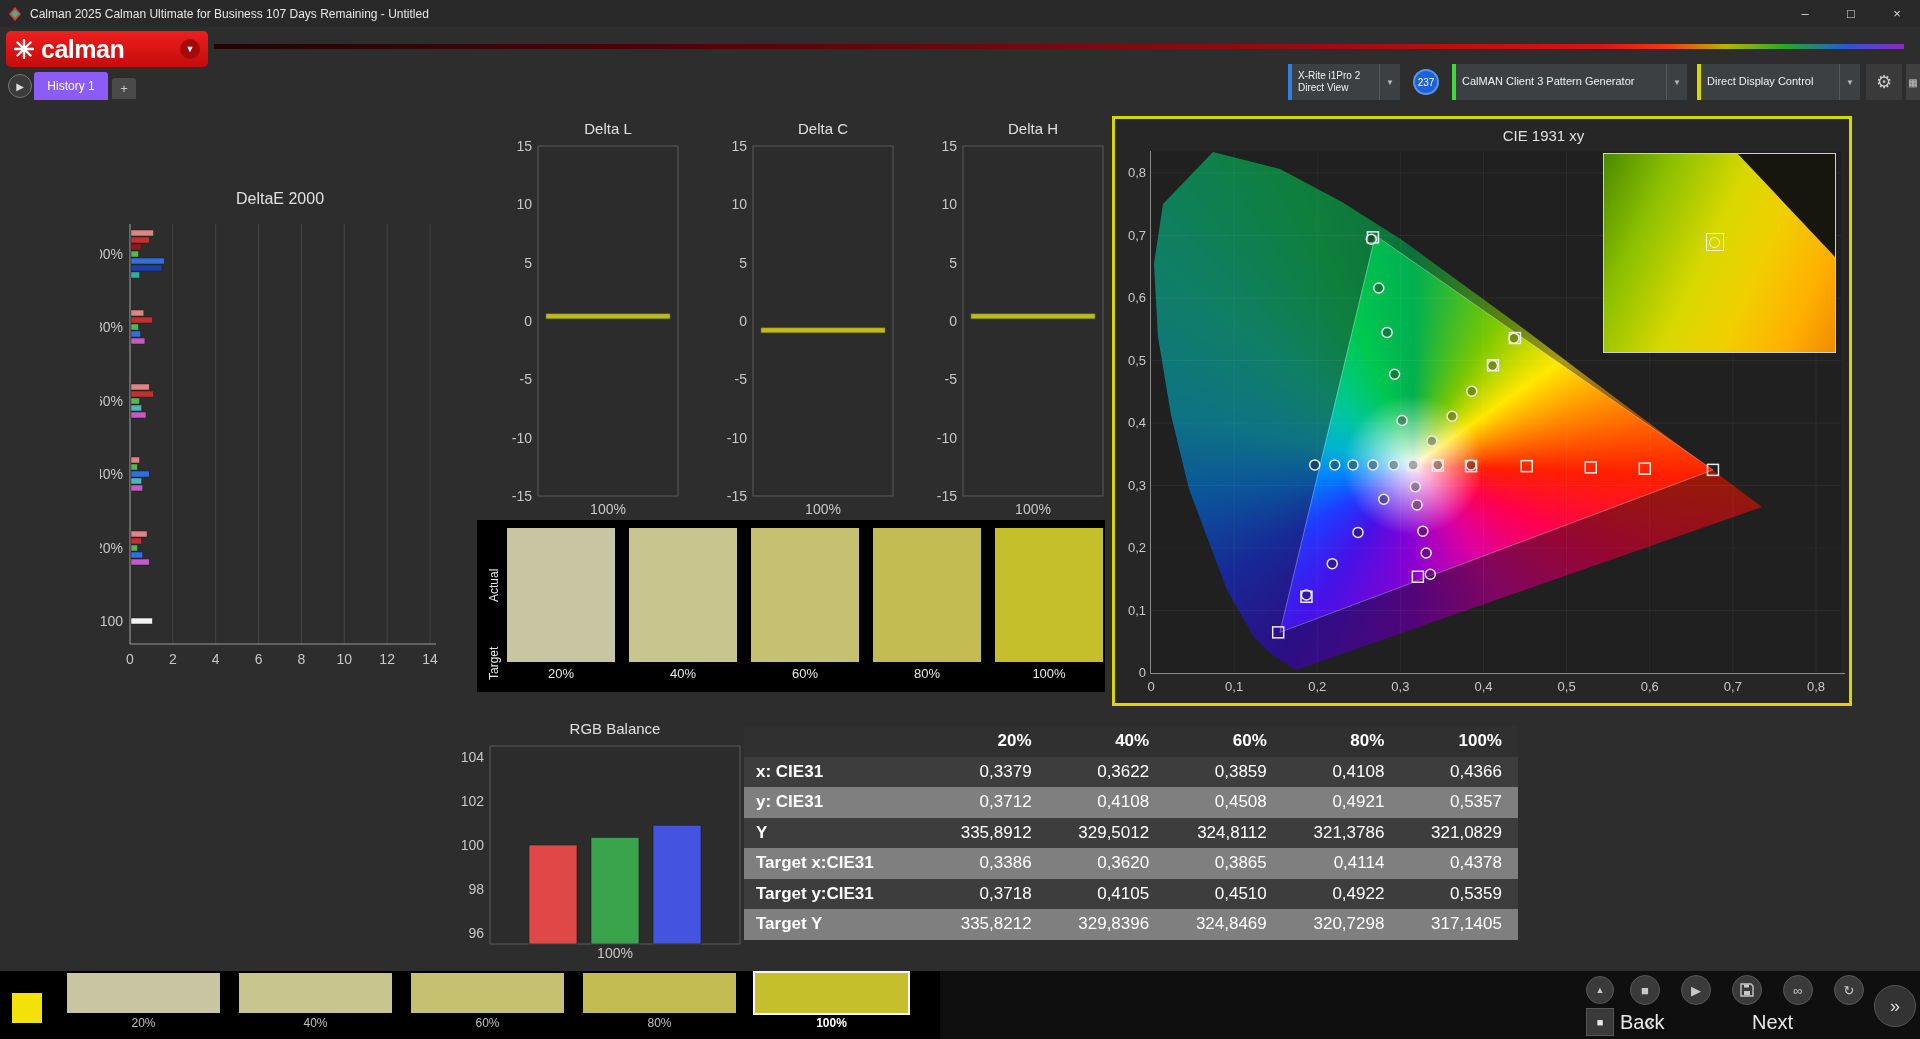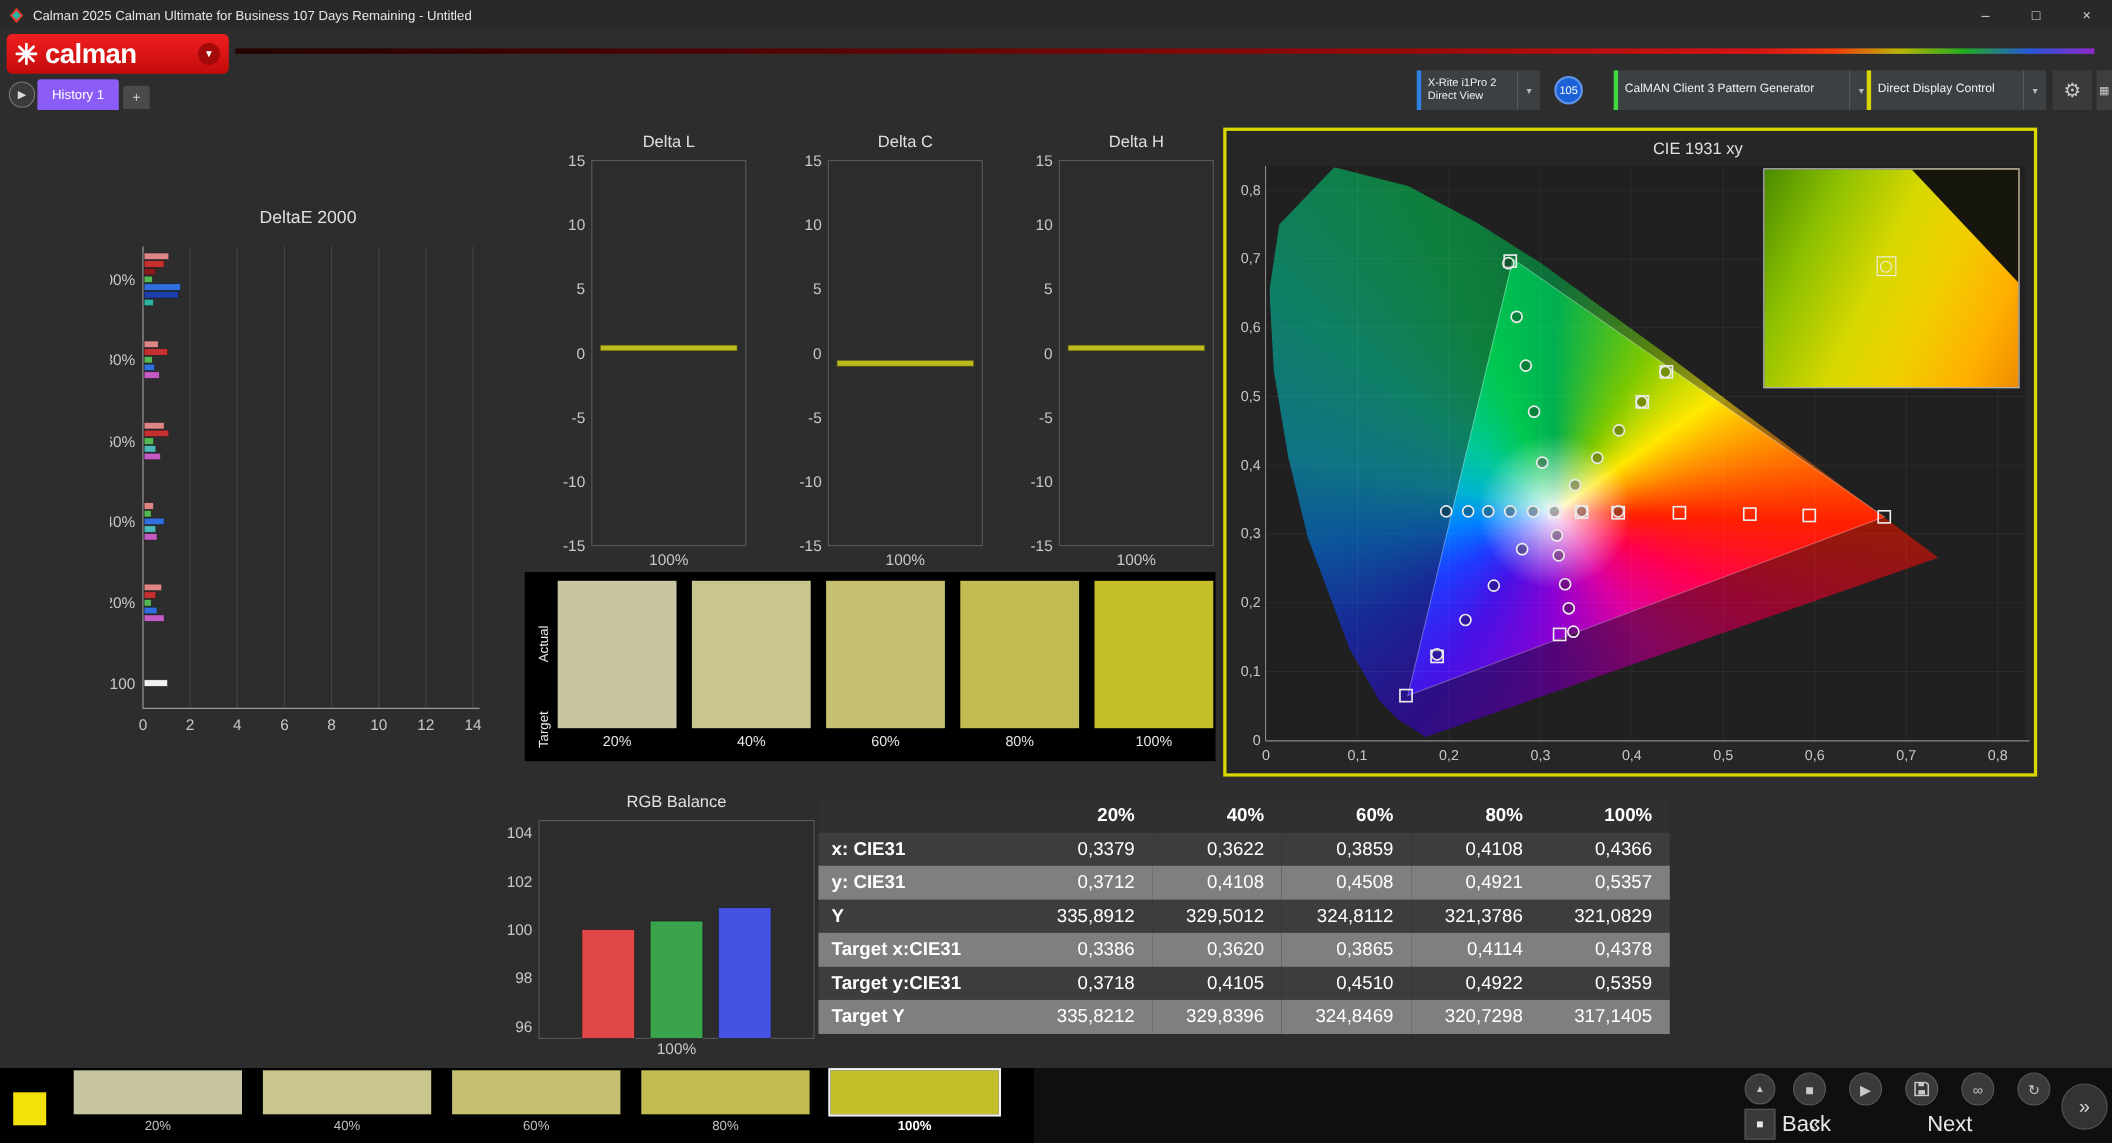--- a/index.html
+++ b/index.html
@@ -22,21 +22,21 @@
   #play-tab-btn{left:8px;top:74px;width:22px;height:22px;border-radius:50%;background:#3b3b3b;border:1px solid #777;color:#ddd;font-size:10px;display:flex;align-items:center;justify-content:center;}
   #tab-history{left:34px;top:72px;width:74px;height:28px;background:#8b5cf6;color:#fff;font-size:12px;display:flex;align-items:center;justify-content:center;border-radius:3px 3px 0 0;}
   #tab-add{left:112px;top:78px;width:24px;height:21px;background:#4a4a4a;color:#ccc;font-size:13px;display:flex;align-items:center;justify-content:center;border-radius:3px 3px 0 0;}
 
   
   .tbox{position:absolute;top:64px;height:36px;background:#3d4043;display:flex;align-items:center;box-sizing:border-box;color:#f0f0f0;}
   .tbox .cbar{width:4px;height:100%;}
   .tbox .tx{padding:0 6px;line-height:1.25;}
   .tbox .arr{margin-left:auto;padding:0 6px;color:#b8b8b8;font-size:8px;border-left:1px solid #55585c;height:100%;display:flex;align-items:center;}
   #meter-box{left:1288px;width:112px;font-size:10px;}
-  #pattern-box{left:1452px;width:235px;font-size:11px;margin-left:15px;}
+  #pattern-box{left:1452px;width:235px;font-size:11px;}
   #display-box{left:1697px;width:163px;font-size:11px;}
   #meter-badge{left:1413px;top:69px;width:26px;height:26px;border-radius:50%;background:#1b62d6;border:2px solid #5d93e8;color:#fff;font-size:10px;display:flex;align-items:center;justify-content:center;box-sizing:border-box;}
   #gear-btn{left:1866px;top:64px;width:36px;height:36px;background:#3a3a3a;color:#c8c8c8;font-size:18px;display:flex;align-items:center;justify-content:center;}
   #edge-btn{left:1906px;top:64px;width:14px;height:36px;background:#3f3f3f;color:#c8c8c8;font-size:10px;display:flex;align-items:center;justify-content:center;}
 
   
   #page-title{left:102px;top:112px;font-size:40px;font-weight:300;color:#f7f7f7;}
   #deltae-title{left:100px;top:190px;width:360px;text-align:center;font-size:16px;color:#e0e0e0;}
 
   
@@ -131,21 +131,21 @@
   <div id="tab-add" class="abs">+</div>
 
   <div class="tbox" id="meter-box">
     <div class="cbar" style="background:#2f80e0"></div>
     <div class="tx">
       <div>X-Rite i1Pro 2</div>
       <div>Direct View</div>
     </div>
     <div class="arr">▼</div>
   </div>
-  <div id="meter-badge" class="abs">105</div>
+  <div id="meter-badge" class="abs">237</div>
   <div class="tbox" id="pattern-box">
     <div class="cbar" style="background:#41d83e"></div>
     <div class="tx">CalMAN Client 3 Pattern Generator</div>
     <div class="arr">▼</div>
   </div>
   <div class="tbox" id="display-box">
     <div class="cbar" style="background:#d6d600"></div>
     <div class="tx">Direct Display Control</div>
     <div class="arr">▼</div>
   </div>

